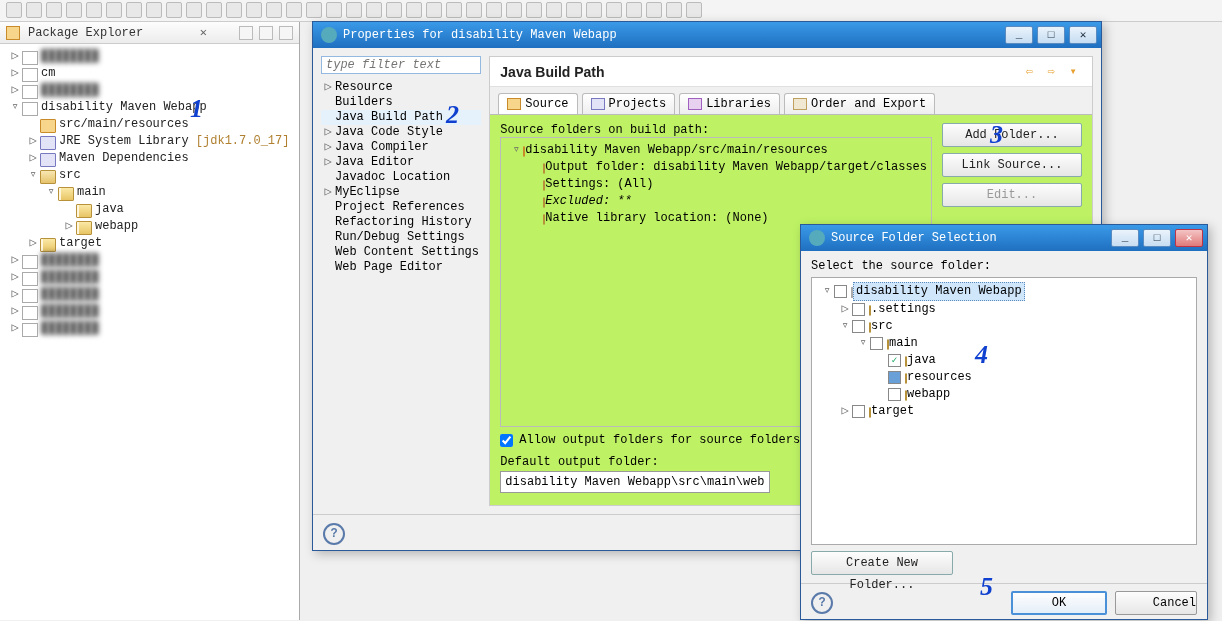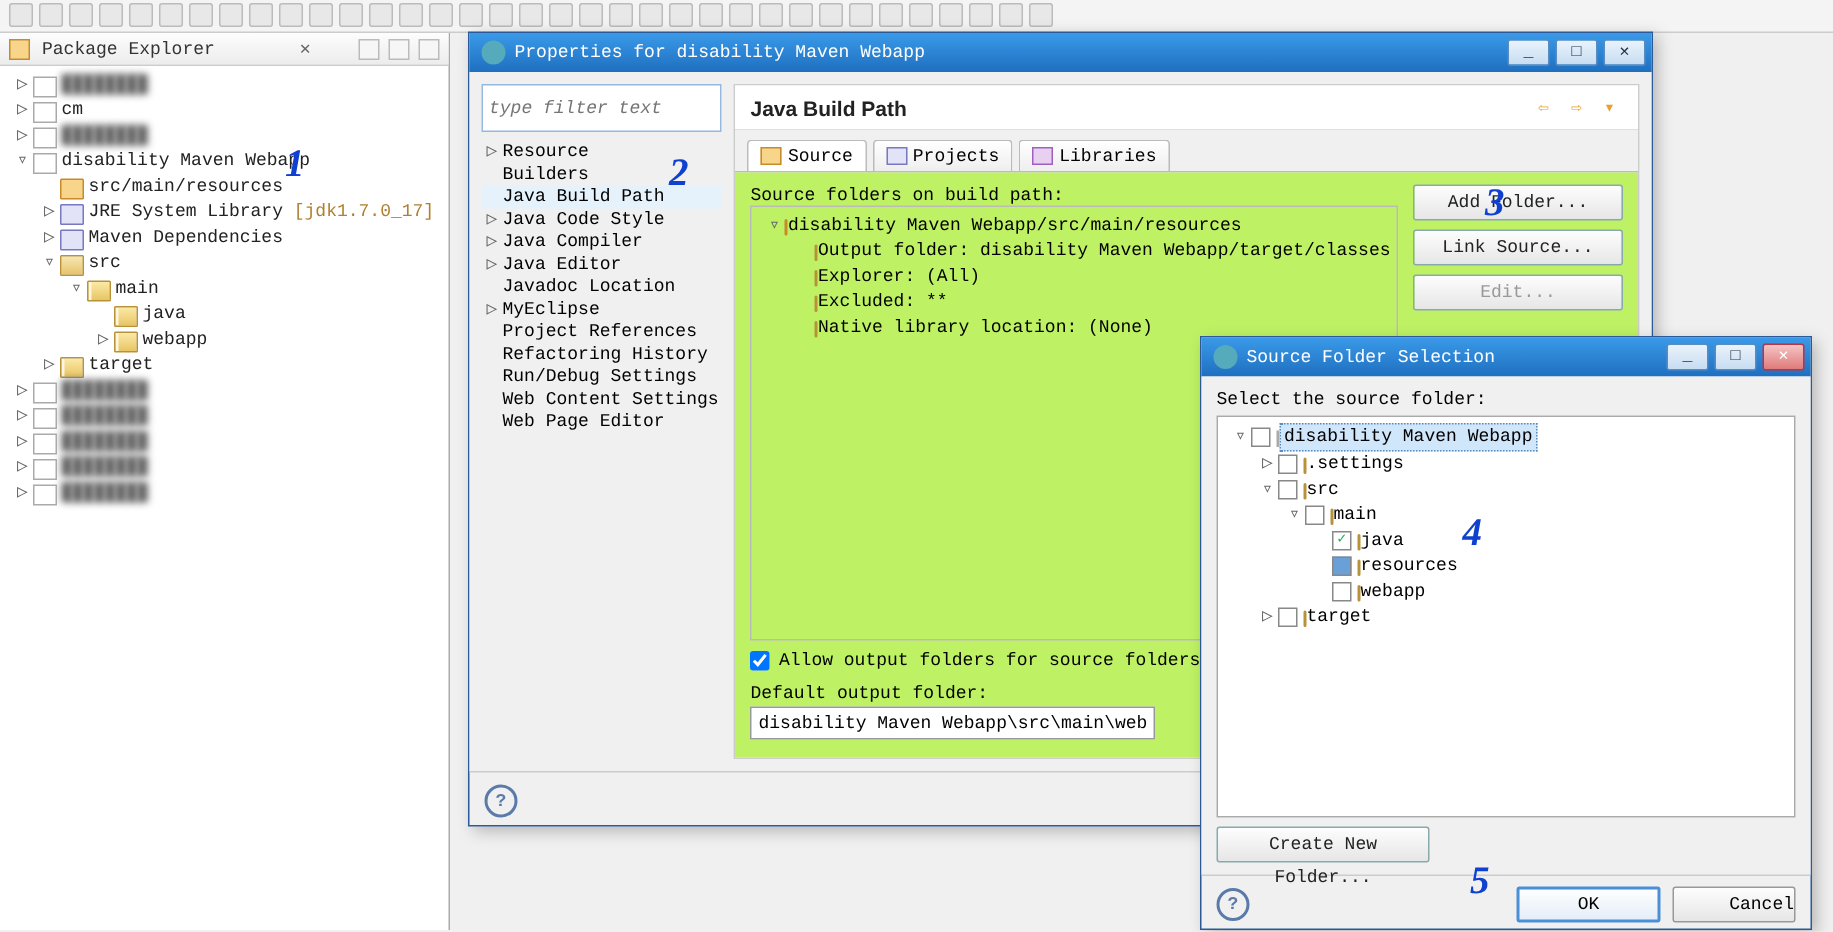--- a/index.html
+++ b/index.html
@@ -32,21 +32,21 @@
 .dialog { position: absolute; background: #f0f0f0; border: 1px solid #2a5a9a; box-shadow: 3px 3px 10px rgba(0,0,0,0.25); }
 .titlebar { height: 26px; background: linear-gradient(#3a9ae8,#1f6fc0); color: #fff; display: flex; align-items: center; padding: 0 4px 0 8px; font-family: "Simsun","Courier New",monospace; }
 .titlebar .ttl { flex: 1; }
 .titlebar .wbtn { width: 28px; height: 18px; margin-left: 4px; background: linear-gradient(#eaf3fb,#c7ddf2); border: 1px solid #5a8bc0; border-radius: 2px; text-align: center; line-height: 16px; color: #234; font-size: 11px; }
 .titlebar .wbtn.close { background: linear-gradient(#f4c4c4,#e07a7a); border-color: #b34; color: #fff; }
 
 
 .props { left: 312px; top: 21px; width: 790px; height: 530px; }
 .props-body { display: flex; height: 466px; background: #f0f0f0; padding: 8px; gap: 8px; }
 .props-left { width: 170px; }
-.filter-input { width: 100%; height: 32px; border: 1px solid #94b8e0; padding: 0 4px; color: #888; font-style: italic; background: #fff; }
+.filter-input { width: 100%; height: 18px; border: 1px solid #94b8e0; padding: 0 4px; color: #888; font-style: italic; background: #fff; }
 .cat-tree { margin-top: 6px; line-height: 15px; }
 .cat-tree .crow { display: flex; align-items: center; white-space: nowrap; }
 .cat-tree .cexp { width: 14px; color: #666; text-align: center; }
 .cat-tree .sel { background: #e5f1fb; }
 .props-right { flex: 1; background: #fff; border: 1px solid #ccc; padding: 0; display: flex; flex-direction: column; }
 .props-right-hdr { height: 30px; display: flex; align-items: center; padding: 0 10px; border-bottom: 1px solid #e0e0e0; background:#fff; }
 .props-right-hdr h2 { font-size: 14px; font-weight: bold; flex: 1; font-family: Arial,sans-serif; color:#222; }
 .arrow-btn { width: 18px; height: 16px; margin-left: 4px; color: #e8a030; text-align:center; }
 .tabstrip { display: flex; gap: 4px; padding: 6px 8px 0 8px; background: #f0f0f0; border-bottom: 1px solid #bbb; }
 .tab { background: linear-gradient(#fff,#eee); border: 1px solid #bbb; border-bottom: none; border-radius: 3px 3px 0 0; padding: 3px 8px; display: flex; align-items: center; gap: 4px; cursor: default; }
@@ -305,41 +305,45 @@
             <span>Source</span>
           </div>
         <div class="tab">
             <span class="tic tic-proj"></span>
             <span>Projects</span>
           </div>
         <div class="tab">
             <span class="tic tic-lib"></span>
             <span>Libraries</span>
           </div>
+        <div class="tab">
+            <span class="tic tic-ord"></span>
+            <span>Order and Export</span>
+          </div>
       </div>
       <div class="src-area">
         <div class="src-left">
           <div>Source folders on build path:</div>
           <div class="src-tree" id="src-tree">
               <div class="srow" style="padding-left: 4px;">
                 <span class="exp" style="width: 14px; color: rgb(102, 102, 102); text-align: center;">▿</span>
                 <span class="ic ic-pkg"></span>
                 <span>disability Maven Webapp/src/main/resources</span>
               </div>
               <div class="srow" style="padding-left: 24px;">
                 <span class="exp" style="width: 14px; color: rgb(102, 102, 102); text-align: center;"></span>
                 <span class="ic ic-folder-open"></span>
                 <span>Output folder: disability Maven Webapp/target/classes</span>
               </div>
               <div class="srow" style="padding-left: 24px;">
                 <span class="exp" style="width: 14px; color: rgb(102, 102, 102); text-align: center;"></span>
                 <span class="ic ic-folder-open"></span>
-                <span>Explorer: (All)</span>
+                <span>Settings: (All)</span>
               </div>
-              <div class="srow" style="padding-left: 24px;">
+              <div class="srow" style="padding-left: 24px; font-style: italic;">
                 <span class="exp" style="width: 14px; color: rgb(102, 102, 102); text-align: center;"></span>
                 <span class="ic ic-folder-open"></span>
                 <span>Excluded: **</span>
               </div>
               <div class="srow" style="padding-left: 24px;">
                 <span class="exp" style="width: 14px; color: rgb(102, 102, 102); text-align: center;"></span>
                 <span class="ic ic-folder-open"></span>
                 <span>Native library location: (None)</span>
               </div>
             </div>

